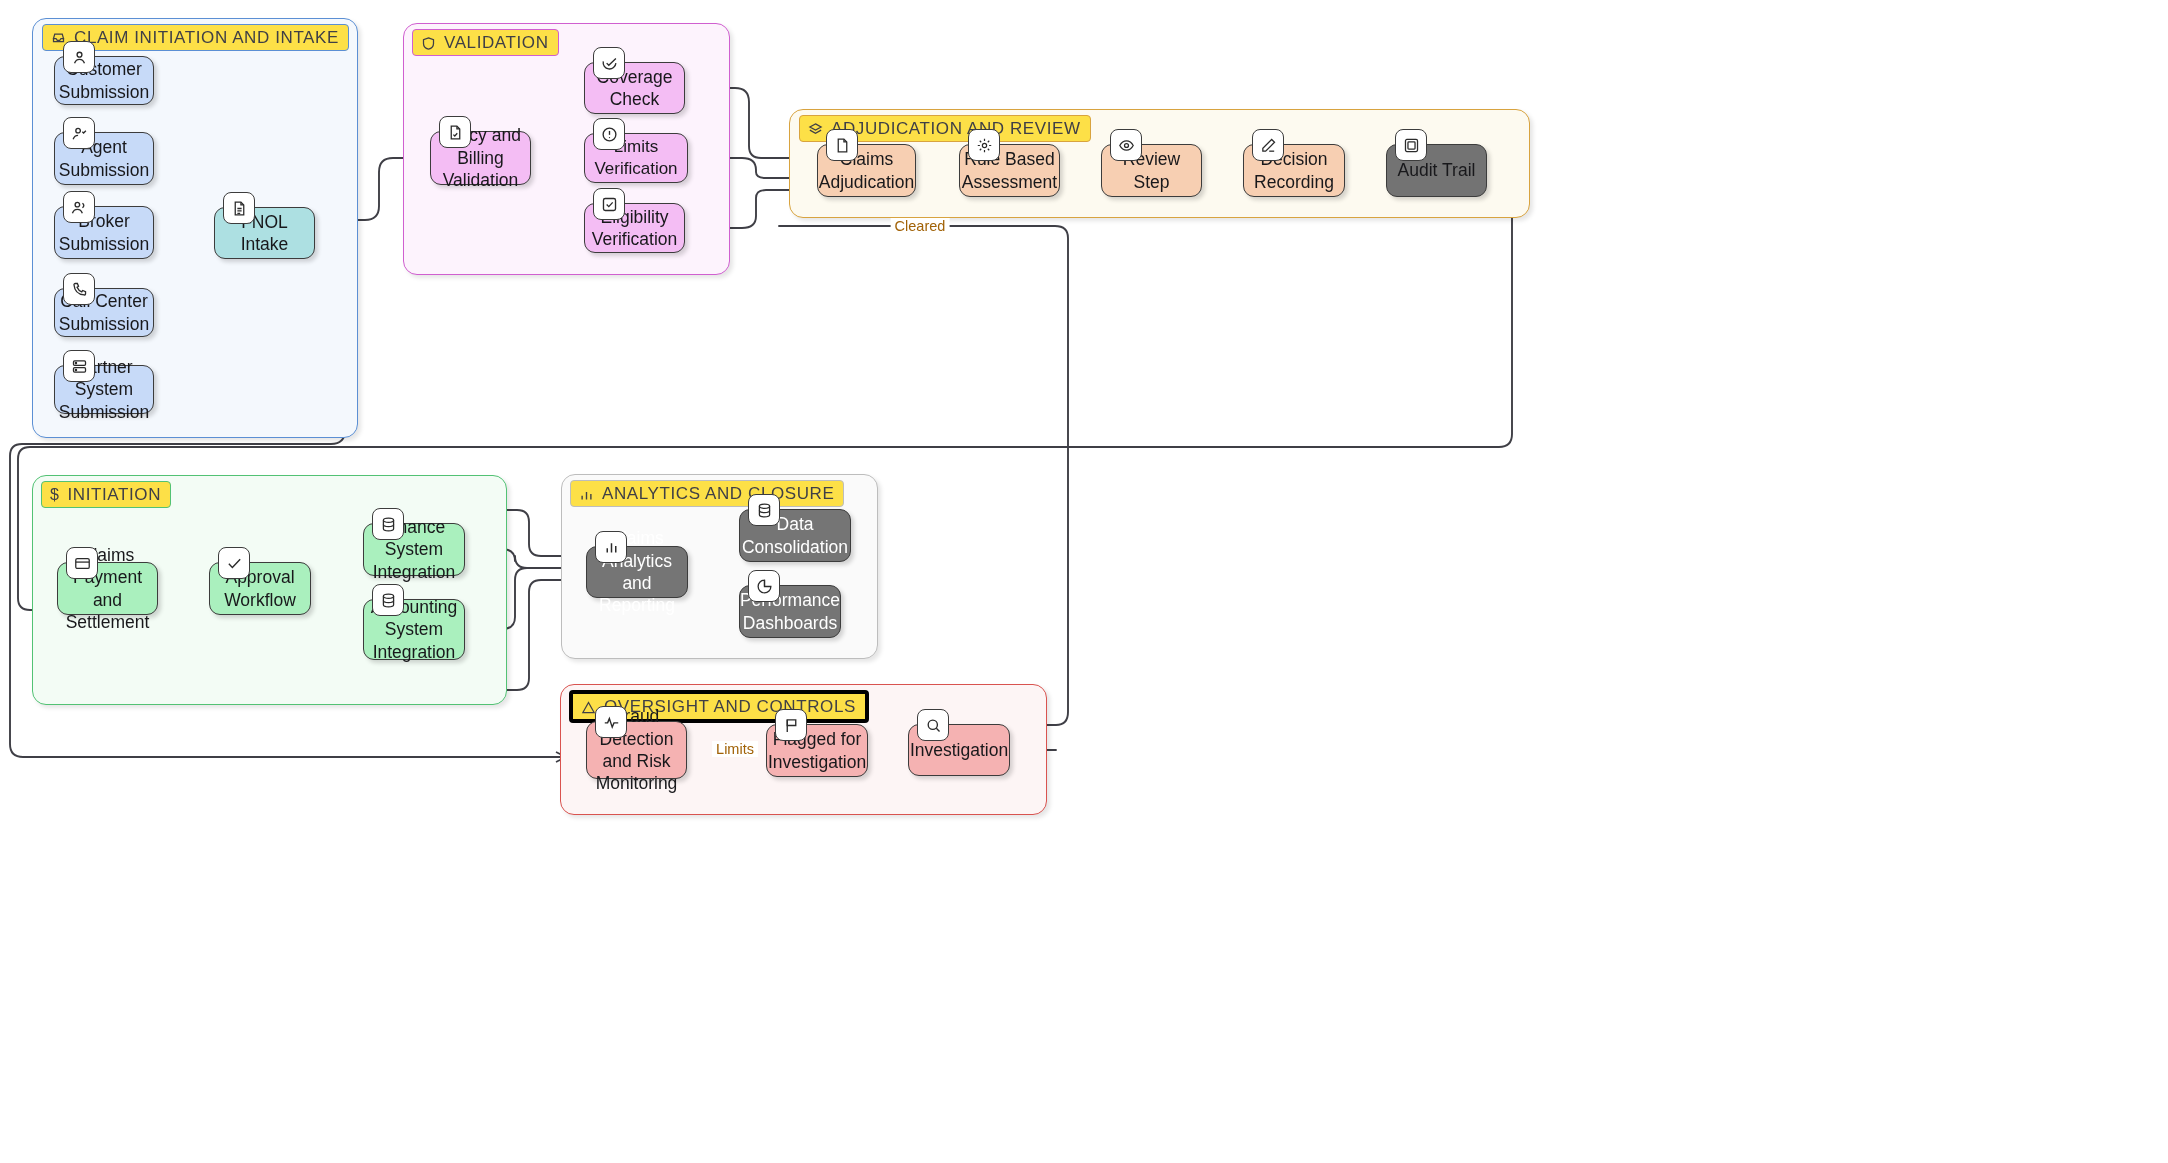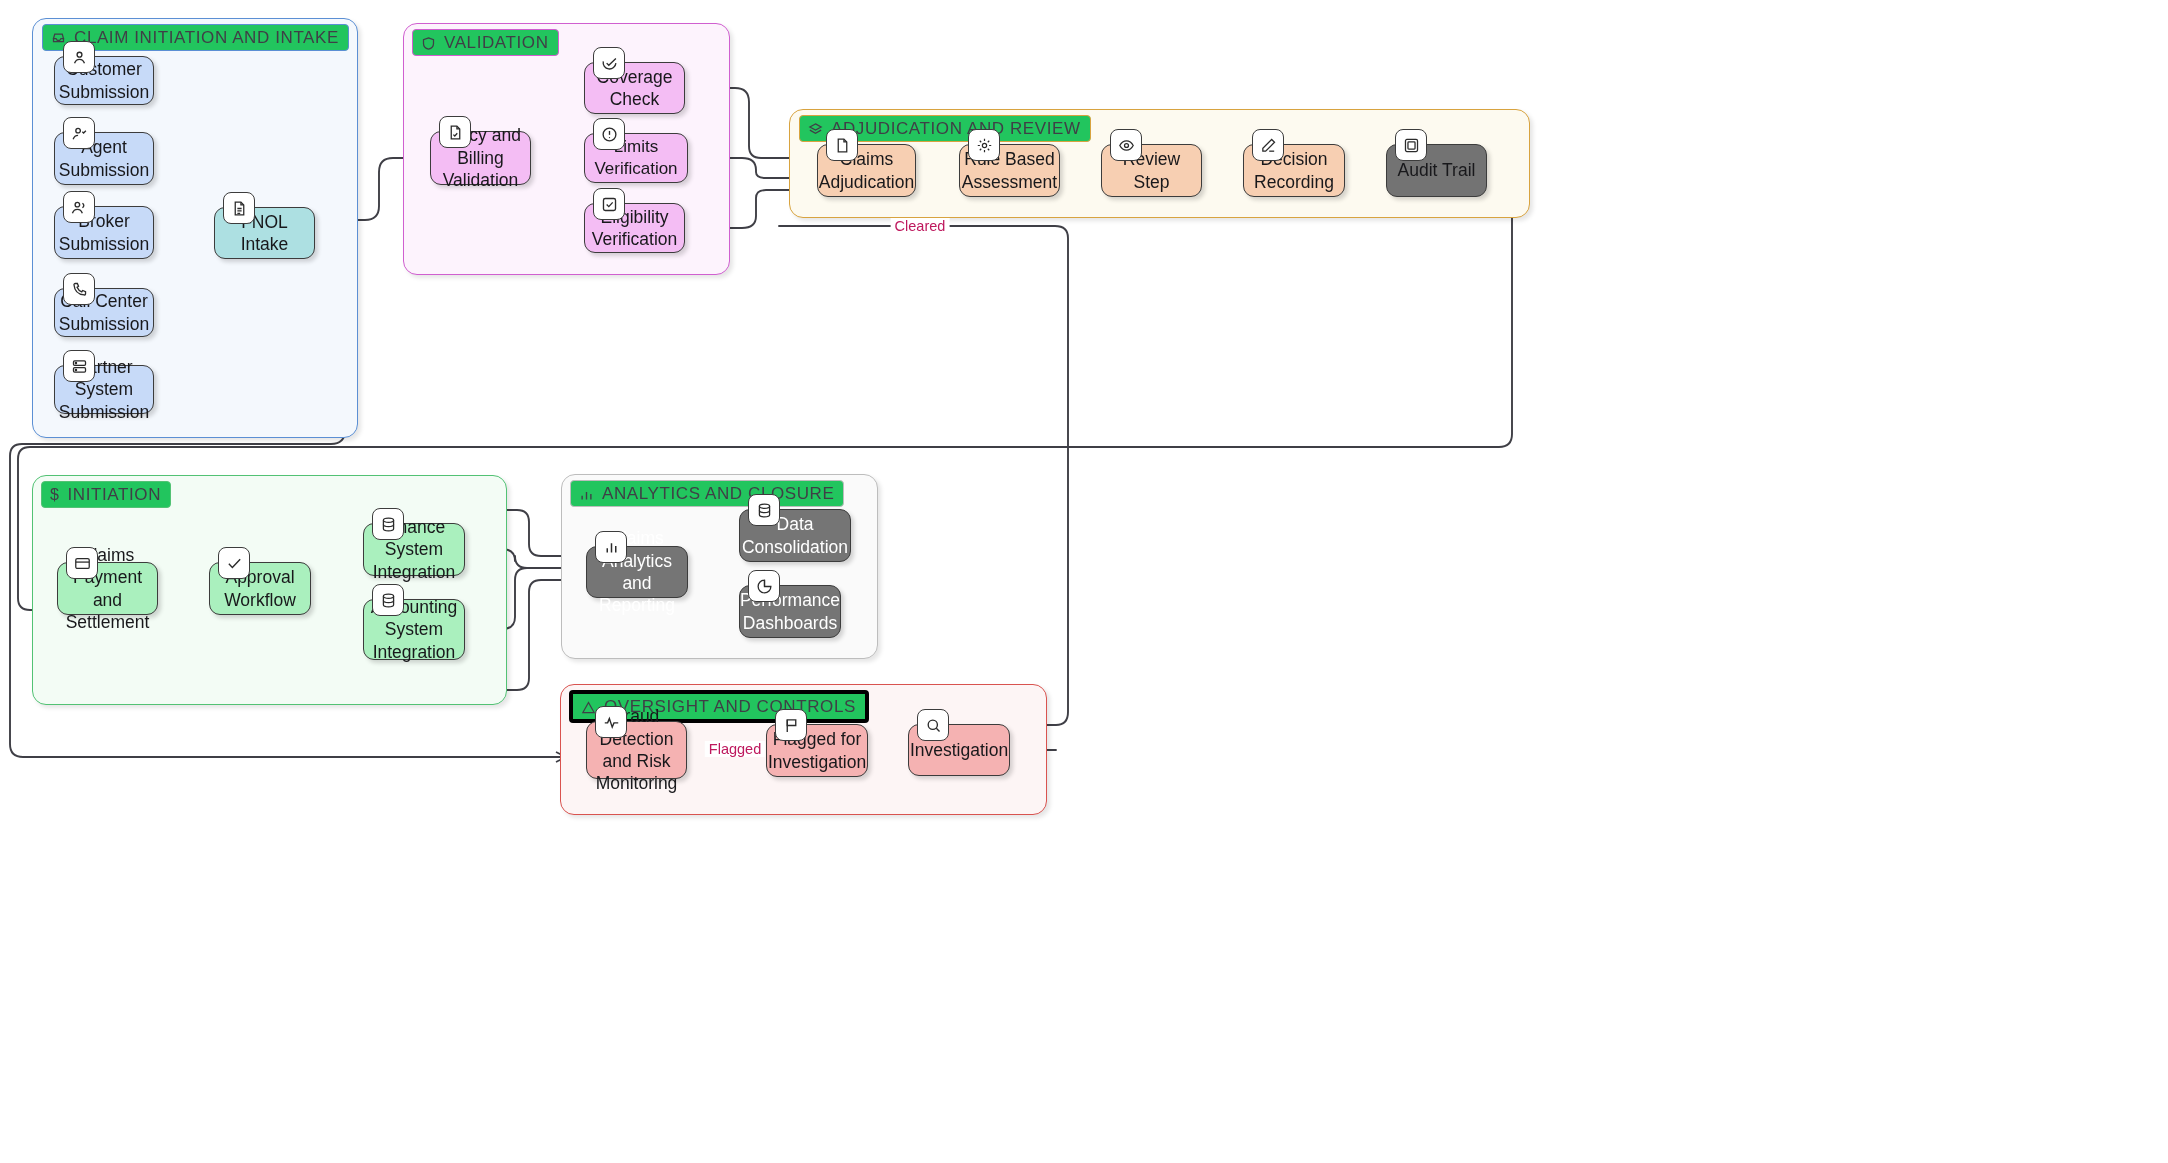--- a/index.html
+++ b/index.html
@@ -2,37 +2,37 @@
 <html><head>
 <meta charset="utf-8">
 <style>
   html,body{margin:0;padding:0;background:#ffffff;}
   body{font-family:"Liberation Sans",sans-serif;}
   #canvas{position:relative;width:2168px;height:1163px;overflow:hidden;background:#fff;}
   svg.edges{position:absolute;left:0;top:0;width:2168px;height:1163px;pointer-events:none;}
 
   .cluster{position:absolute;border-radius:14px;box-sizing:border-box;}
   .cluster-label{position:absolute;display:flex;align-items:center;gap:8px;
-      background:#22c55e;border-radius:4px;padding:3px 9px 2px 8px;
+      background:#fde047;border-radius:4px;padding:3px 9px 2px 8px;
       font-size:17px;letter-spacing:.6px;color:#3f3f46;white-space:nowrap;}
   .cluster-label svg{display:block;}
 
   .node{position:absolute;box-sizing:border-box;border-radius:11px;
       border:1.6px solid #3c3c3c;display:flex;align-items:center;justify-content:center;
       text-align:center;font-size:17.5px;line-height:1.28;color:#18181b;
       box-shadow:3px 3px 4px rgba(0,0,0,.16);padding:4px 8px;}
   .node .lbl{display:block;}
   .node.dark{color:#ffffff;}
 
   .badge{position:absolute;width:30px;height:30px;border-radius:8px;background:#fff;
       border:1.6px solid #3c3c3c;display:flex;align-items:center;justify-content:center;
       left:8px;top:-16px;z-index:5;}
   .badge svg{display:block;}
 
-  .elabel{position:absolute;background:#fff;padding:0 4px;font-size:14.5px;color:#be185d;
+  .elabel{position:absolute;background:#fff;padding:0 4px;font-size:14.5px;color:#a16207;
       white-space:nowrap;transform:translate(-50%,-50%);}
 </style>
 </head>
 <body>
 
 <div id="canvas">
 
   <svg class="edges" viewBox="0 0 2168 1163">
     <defs>
       <marker id="ah" markerWidth="13" markerHeight="13" refX="11" refY="6" orient="auto" markerUnits="userSpaceOnUse">
@@ -398,15 +398,15 @@
     <span class="badge">
         <svg width="17" height="17" viewBox="0 0 24 24" fill="none" stroke="#2b2b2b" stroke-width="1.9">
           <circle cx="11" cy="11" r="6.5"></circle>
           <path d="M16 16l4.5 4.5"></path>
         </svg>
       </span>
     <span class="lbl">Investigation</span>
   </div>
 
   <div class="elabel" style="left:920px;top:226px;">Cleared</div>
-  <div class="elabel" style="left:735px;top:749px;">Flagged</div>
+  <div class="elabel" style="left:735px;top:749px;">Limits</div>
 
 </div>
 
 </body></html>

